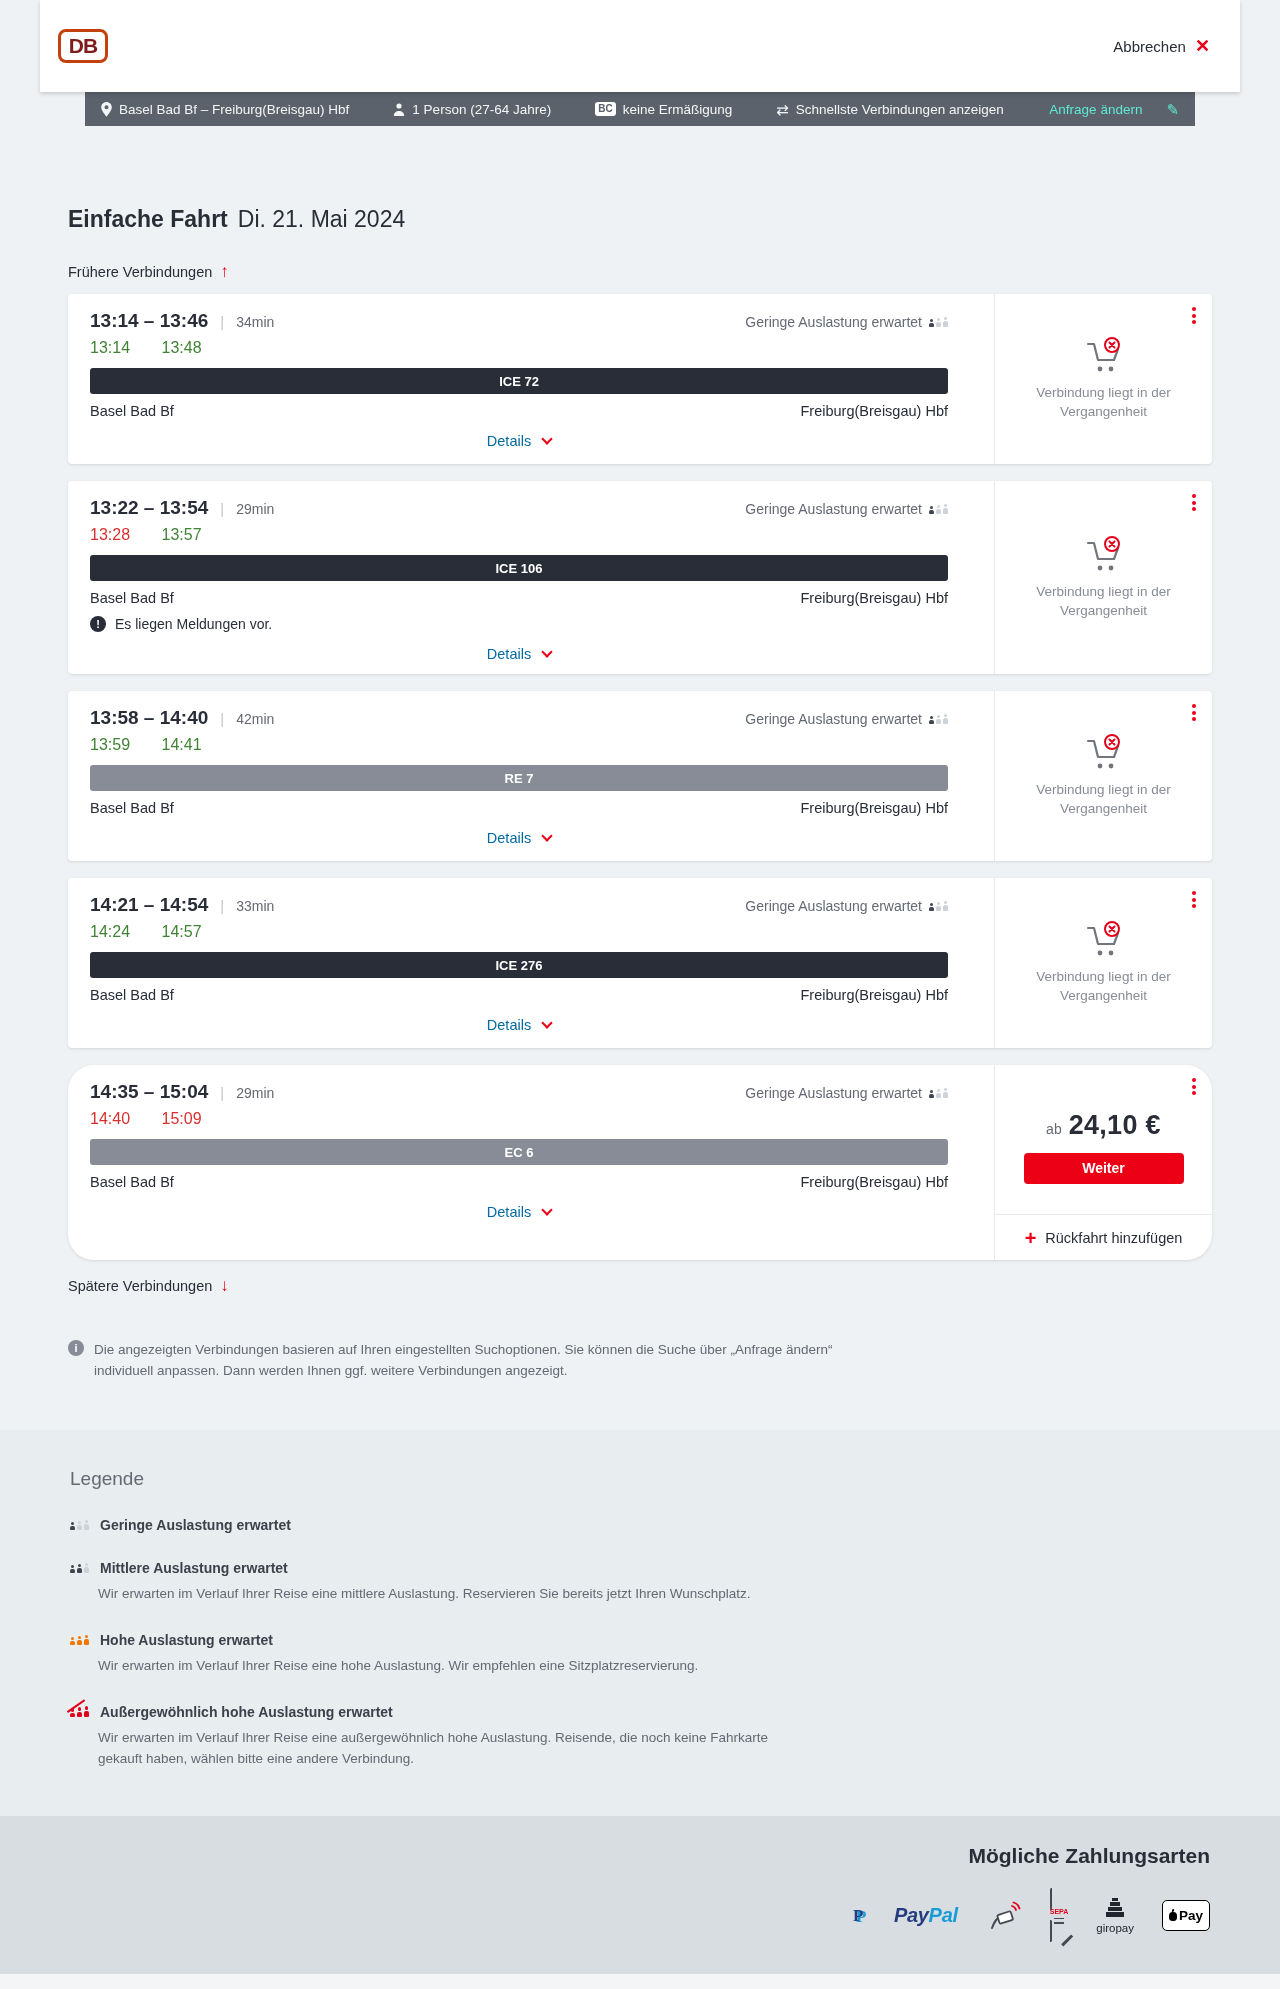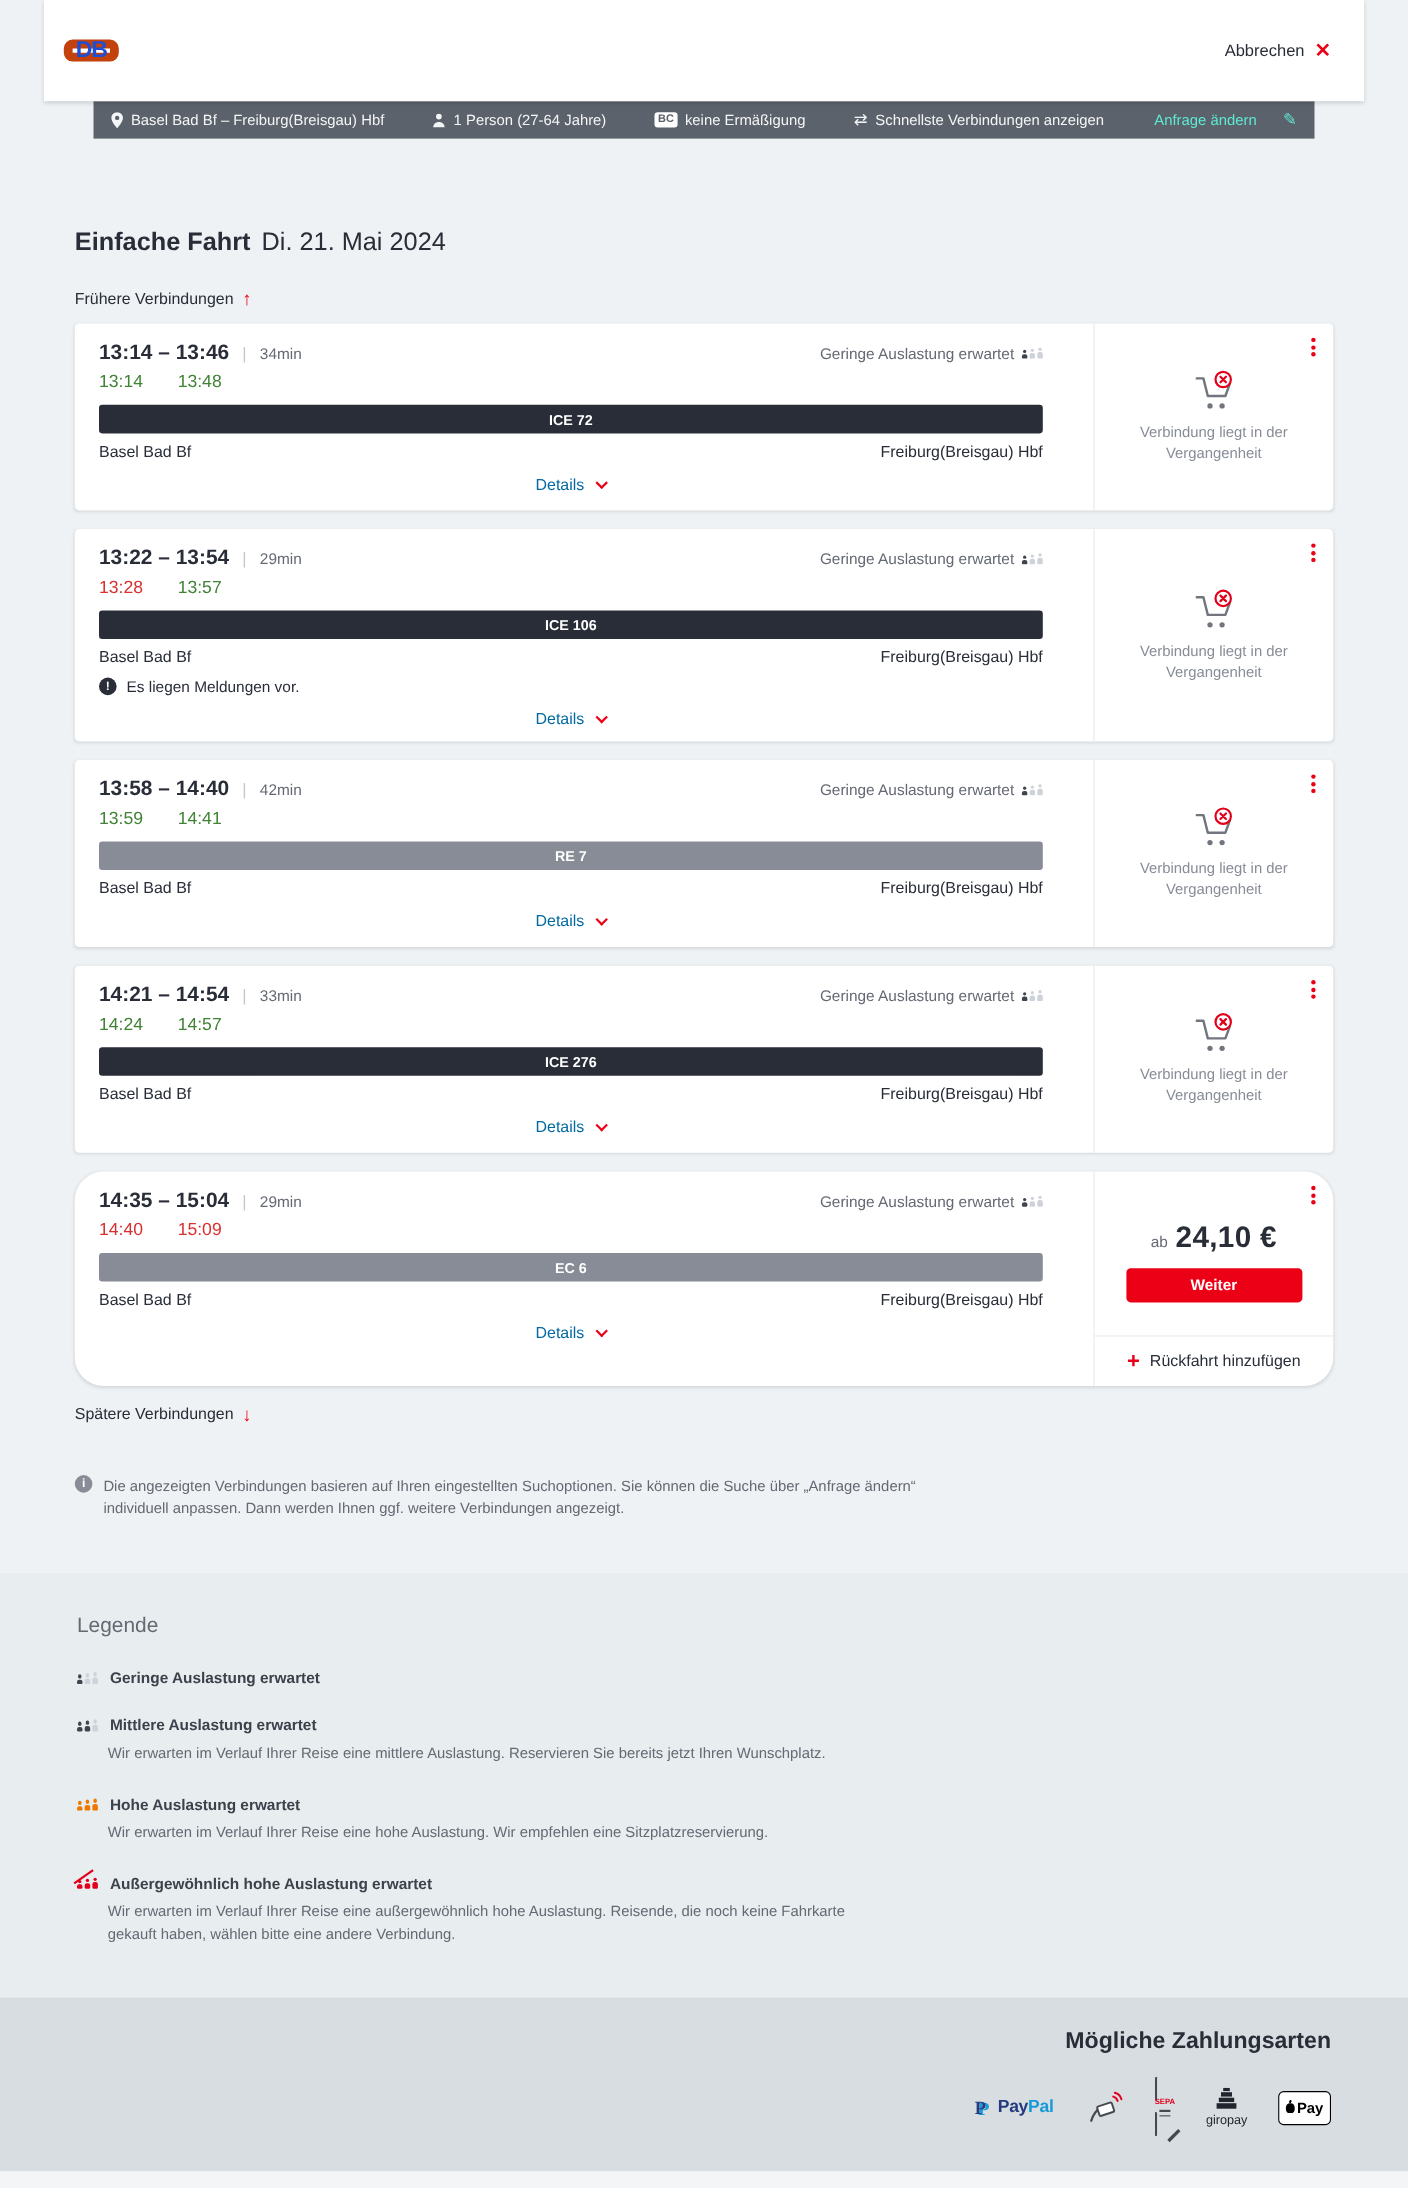--- a/index.html
+++ b/index.html
@@ -13,22 +13,22 @@
   }
 
   
   .header {
     margin:0 40px; height:92px; background:#fff;
     display:flex; align-items:center;
     box-shadow:0 2px 4px rgba(0,0,0,.16);
     position:relative; z-index:2; padding:0 18px;
   }
   .db-logo {
-    width:50px; height:20px; border:8px solid #c2410c; border-radius:8px;
-    color:#1d4ed8; font-weight:bold; font-size:21px; letter-spacing:-1px;
+    width:50px; height:34px; border:3px solid #c2410c; border-radius:8px;
+    color:#7f1d1d; font-weight:bold; font-size:21px; letter-spacing:-1px;
     display:flex; align-items:center; justify-content:center; flex:none;
   }
   .stepper { display:flex; margin-left:16px; margin-top:4px; }
   .step { width:98px; position:relative; }
   .step-label { font-size:13px; color:#646973; text-align:center; height:20px; }
   .step.active .step-label { color:#282d37; font-weight:bold; }
   .step-dot {
     width:13px; height:13px; border:2px solid #878c96; border-radius:50%;
     background:#fff; margin:7px auto 0; position:relative; z-index:1;
   }
@@ -182,21 +182,21 @@
   .pay-band { background:#d7dde1; padding:28px 70px 34px; }
   .pay-title { font-size:21px; font-weight:bold; color:#282d37; text-align:right; }
   .pay-icons { margin-top:24px; display:flex; justify-content:flex-end; align-items:center; gap:28px; }
   .paypal { display:flex; align-items:center; gap:5px; }
   .pp-mark { position:relative; width:16px; height:19px; }
   .pp-mark i, .pp-mark b {
     position:absolute; font-style:normal; font-weight:bold; font-size:17px; font-family:"Liberation Serif", serif;
   }
   .pp-mark i { color:#179bd7; left:3px; top:1px; }
   .pp-mark b { color:#253b80; left:0; top:0; }
-  .pp-text { font-weight:bold; font-size:16px; letter-spacing:-.3px; }
+  .pp-text { font-weight:bold; font-style:italic; font-size:20px; letter-spacing:-.3px;margin-left:20px; }
   .pp-text .p1 { color:#253b80; } .pp-text .p2 { color:#179bd7; }
   .ctl-ico, .sepa-ico { position:relative; }
   .sepa-doc {
     width:26px; height:30px; background:#fff; border:2px solid #454a52; border-radius:2px;
     position:relative; padding-top:2px;
   }
   .sepa-word { display:block; color:#e2001a; font-weight:bold; font-size:7px; text-align:center; }
   .sepa-doc i { display:block; height:1.5px; background:#454a52; margin:3px 4px 0; }
   .sepa-pen {
     position:absolute; right:-6px; bottom:-2px; width:14px; height:2.5px; background:#454a52;

